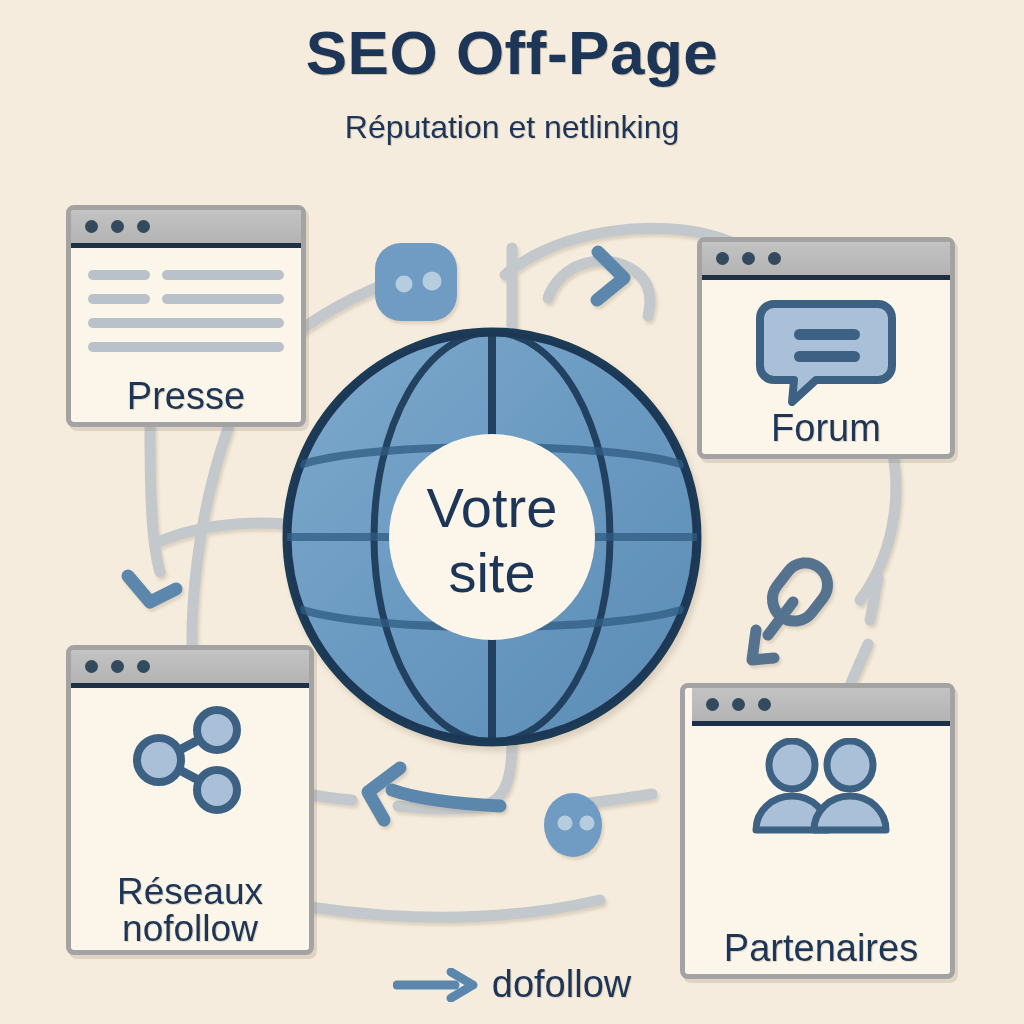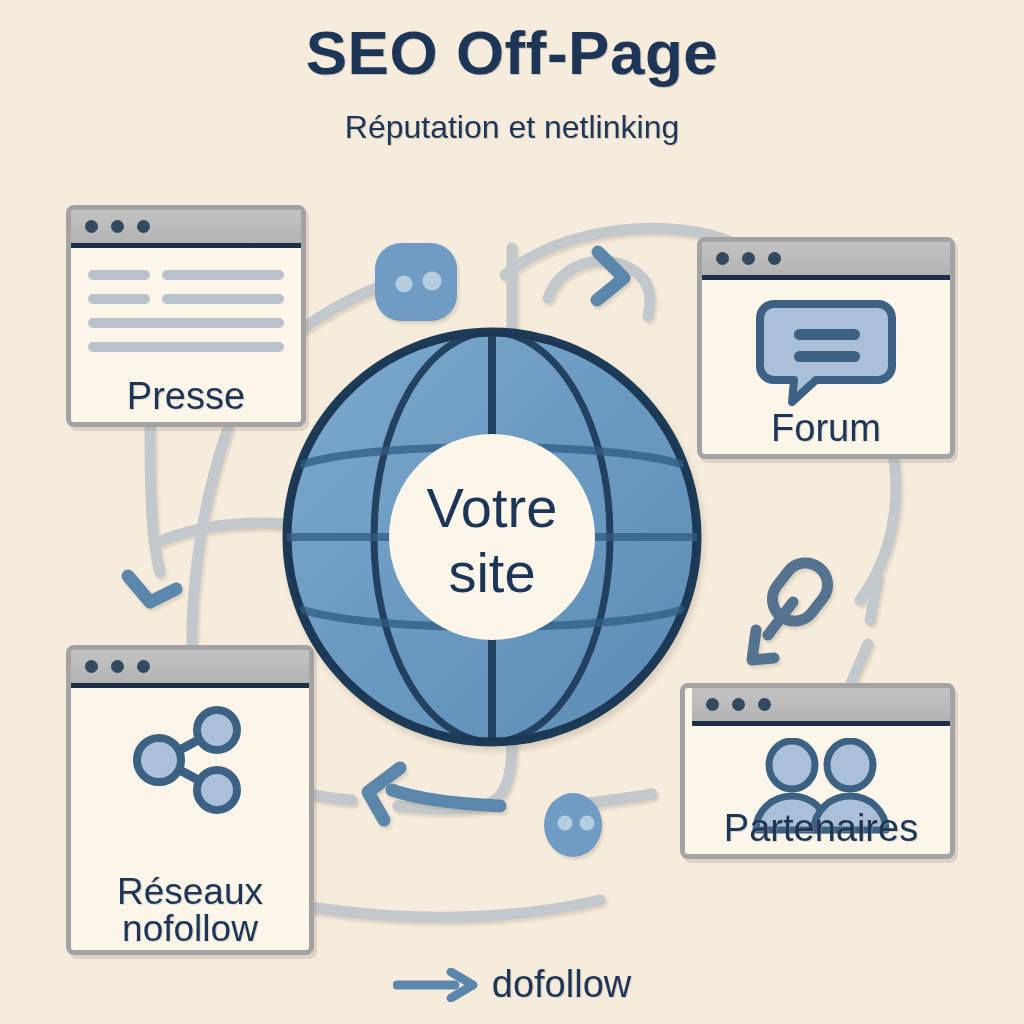--- a/index.html
+++ b/index.html
@@ -307,21 +307,21 @@
         <circle cx="34" cy="56" r="22" fill="#a9c0d8" stroke="#3d6183" stroke-width="8"></circle>
         <circle cx="92" cy="86" r="20" fill="#a9c0d8" stroke="#3d6183" stroke-width="8"></circle>
       </svg>
       <div class="card-label two-line">
         <div>Réseaux</div>
         <div>nofollow</div>
       </div>
     </div>
   </div>
 
-  <div class="card" id="card-partners" style="left:680px; top:683px; width:275px; height:176px;padding-left:7px;">
+  <div class="card" id="card-partners" style="left:680px; top:683px; width:275px; height:296px;padding-left:7px;">
     <div class="card-bar">
       <span class="dot"></span>
       <span class="dot"></span>
       <span class="dot"></span>
     </div>
     <div class="card-body">
       <svg class="card-art" width="150" height="100" viewBox="0 0 150 100" style="margin-top:12px;">
         <g fill="#a9c0d8" stroke="#3d6183" stroke-width="7" stroke-linejoin="round">
           <ellipse cx="46" cy="27" rx="23" ry="24"></ellipse>
           <path d="M10 92 A36 34 0 0 1 82 92 Z"></path>

